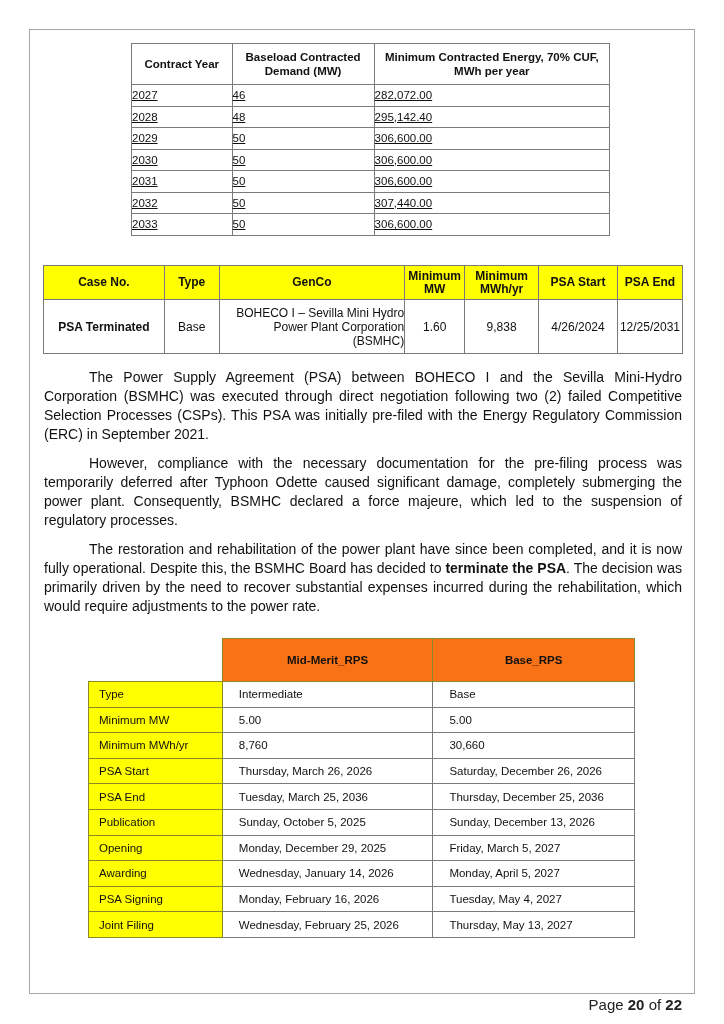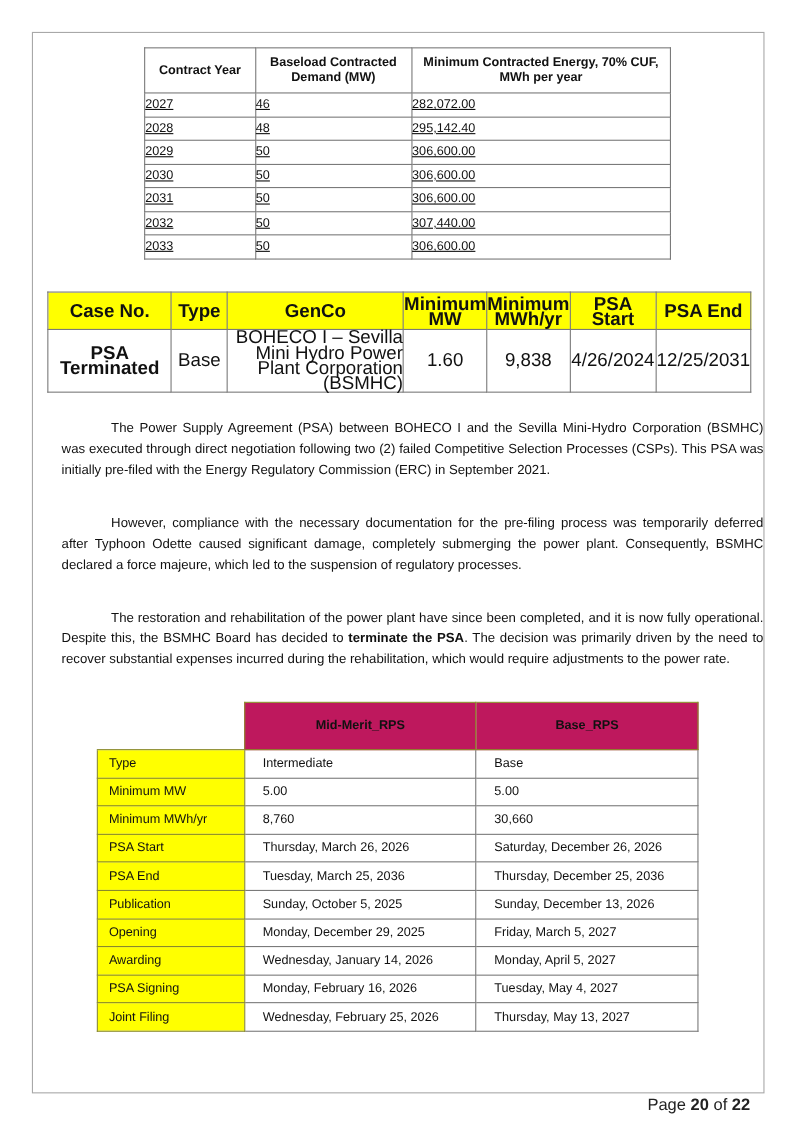--- a/index.html
+++ b/index.html
@@ -10,38 +10,38 @@
     table { border-collapse: collapse; position: absolute; font-family: "Liberation Sans", sans-serif; }
     td, th { border: 1px solid #7a7a7a; padding: 0; }
 
     
     #t1 { left: 131px; top: 43px; width: 479px; font-size: 11.5px; }
     #t1 th { font-weight: bold; height: 40px; line-height: 14px; text-align: center; }
     #t1 td { height: 20.5px; text-align: left; text-decoration: underline; }
     #t1 col.c1 { width: 97px; } #t1 col.c2 { width: 137px; } #t1 col.c3 { width: 227px; }
 
     
-    #t2 { left: 43px; top: 265px; width: 640px; font-size: 17px; }
+    #t2 { left: 43px; top: 265px; width: 640px; font-size: 12px; }
     #t2 th { background: #ffff00; font-weight: bold; height: 33px; line-height: 13px; text-align: center; }
     #t2 td { height: 53px; text-align: center; line-height: 14px; }
     #t2 td.genco { text-align: right; padding-left: 7px; }
     #t2 td.case { font-weight: bold; margin-top: 32px; }
     #t2 col.a { width: 121px; } #t2 col.b { width: 55px; } #t2 col.c { width: 186px; }
     #t2 col.d { width: 60px; } #t2 col.e { width: 74px; } #t2 col.f { width: 79px; } #t2 col.g { width: 65px; }
 
     
-    .para { position: absolute; left: 44px; width: 638px; font-size: 12px; line-height: 19px;
-            text-align: justify; margin: 12px; text-indent: 45px; }
+    .para { position: absolute; left: 44px; width: 638px; font-size: 14px; line-height: 19px;
+            text-align: justify; margin: 0; text-indent: 45px; }
     .para b { font-weight: bold; }
 
     
     #t3 { left: 88px; top: 638px; width: 547px; font-size: 11.5px; }
     #t3 col.l { width: 134px; } #t3 col.m { width: 211px; } #t3 col.r { width: 202px; }
     #t3 th.blank { border: none; border-bottom: 1px solid #8a8a2a; background: #fff; }
-    #t3 th.hdr { background: #be185d; font-weight: bold; height: 42px; text-align: center;
+    #t3 th.hdr { background: #f97316; font-weight: bold; height: 42px; text-align: center;
                  border: 1px solid #8a8a2a; }
     #t3 td { height: 24.6px; padding-left: 16px; }
     #t3 td.lbl { background: #ffff00; padding-left: 10px; border-color: #8a8a2a; }
 
     .footer { position: absolute; right: 42px; top: 996px; font-size: 15px; color: #222;
               font-family: "Liberation Sans", sans-serif; margin-left: 6px; }
   </style>
 </head>
 <body>
 

